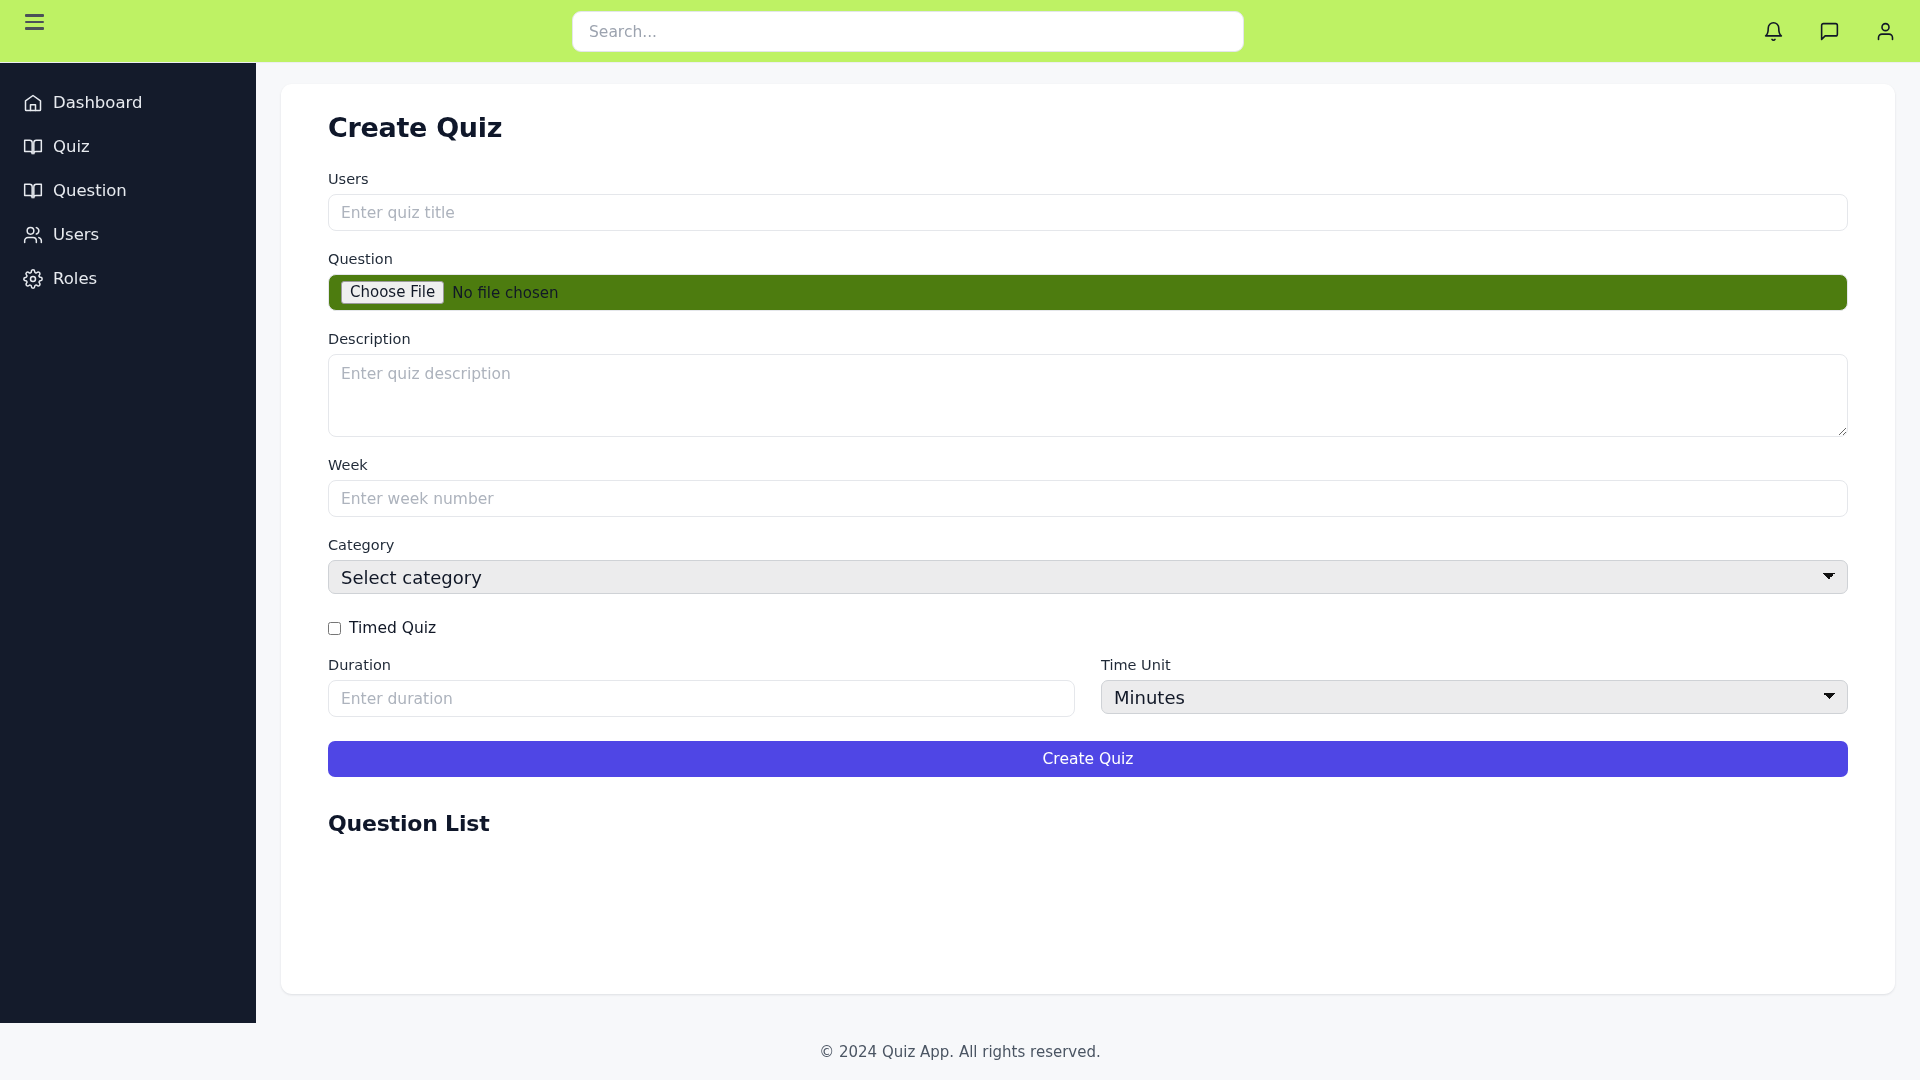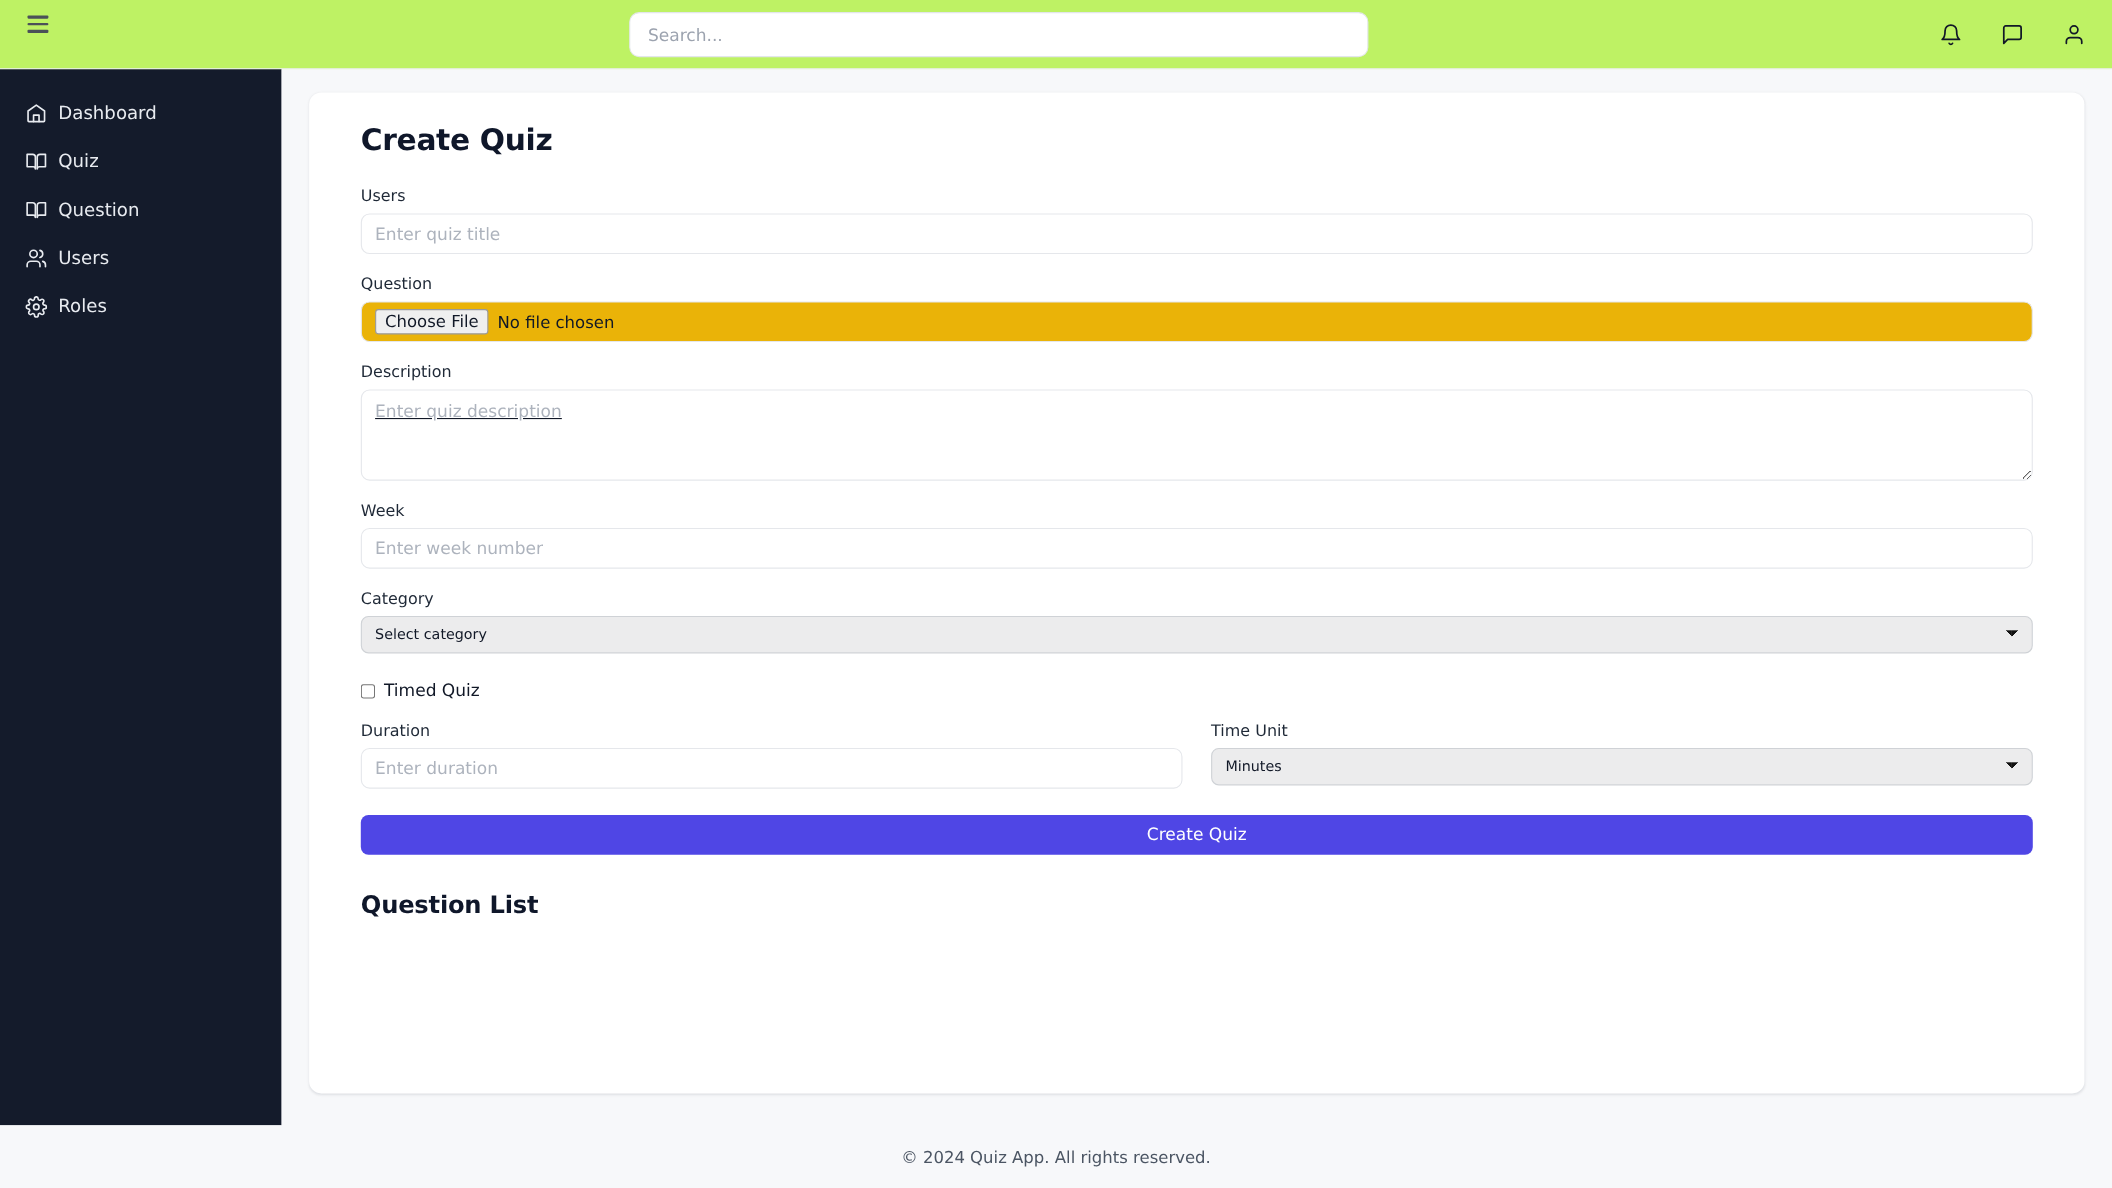--- a/index.html
+++ b/index.html
@@ -176,21 +176,21 @@
     color: #111827;
     outline: none;
   }
   .text-input::placeholder { color: #adb3bd; }
 
   .file-input-box {
     width: 100%;
     height: 37px;
     border: 1px solid #e5e7eb;
     border-radius: 8px;
-    background: #eab308;
+    background: #4d7c0f;
     display: flex;
     align-items: center;
     padding: 0 12px;
   }
   .file-btn {
     font-family: inherit;
     font-size: 15px;
     color: #111827;
     background: #efefef;
     border: 1px solid #9a9a9a;
@@ -211,32 +211,31 @@
     border: 1px solid #e5e7eb;
     border-radius: 8px;
     background: #ffffff;
     padding: 10px 12px;
     font-size: 15.5px;
     font-family: inherit;
     color: #111827;
     resize: vertical;
     outline: none;
     display: block;
-    text-decoration: underline;
   }
   .textarea-input::placeholder { color: #adb3bd; }
 
   .select-input {
     width: 100%;
     height: 34px;
     border: 1px solid #cfd2d6;
     border-radius: 7px;
     background-color: #ececed;
     padding: 0 28px 0 12px;
-    font-size: 13px;
+    font-size: 18px;
     font-family: inherit;
     color: #111827;
     outline: none;
     -webkit-appearance: none;
     appearance: none;
     background-image:
       linear-gradient(45deg, transparent 50%, #111 50%),
       linear-gradient(135deg, #111 50%, transparent 50%);
     background-position:
       calc(100% - 18px) calc(50% - 1px),

